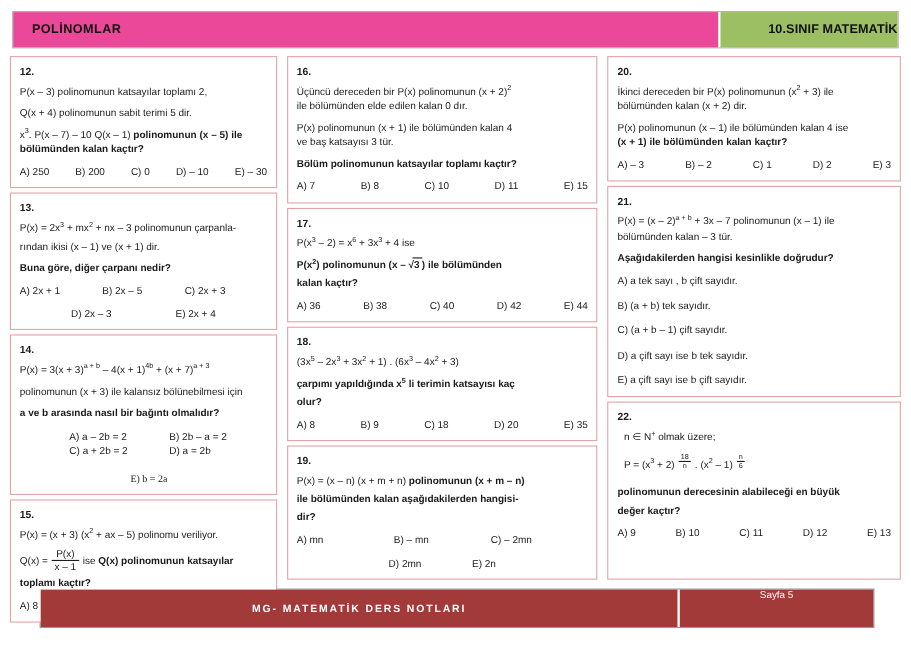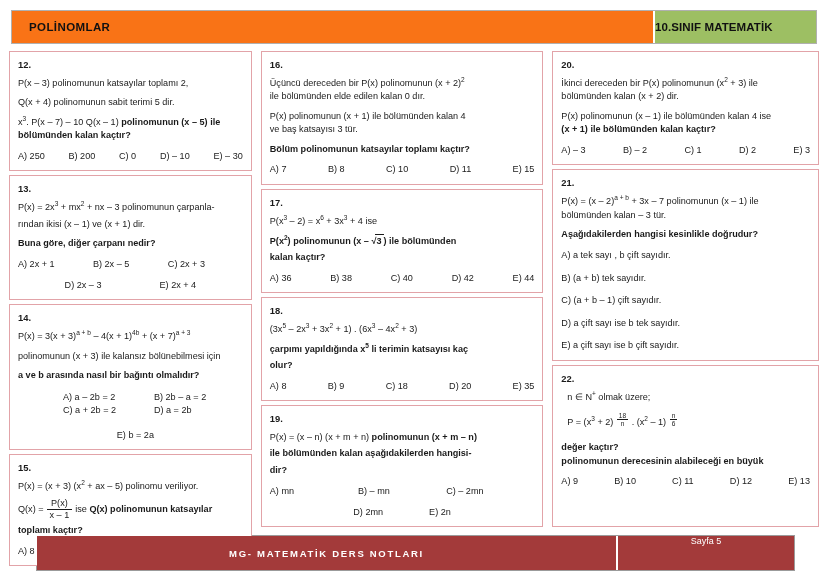--- a/index.html
+++ b/index.html
@@ -26,39 +26,39 @@
   
   .header {
     display: flex;
     height: 34px;
     border: 1px solid #b0b0b0;
     box-sizing: border-box;
     margin: 0 2px 7px 2px;
   }
   .header-title {
     flex: 1 1 auto;
-    background: #f97316;
+    background: #ec4899;
     display: flex;
     align-items: center;
     padding-left: 17px;
     box-sizing: border-box;
   }
   .header-title span {
     font-size: 11.5px;
     font-weight: bold;
     color: #111111;
     letter-spacing: 0.4px;
   }
   .header-badge {
     flex: 0 0 163px;
     background: #9DBF63;
     border-left: 2px solid #ffffff;
     display: flex;
     align-items: center;
-    justify-content: flex-start;
+    justify-content: flex-end;
     box-sizing: border-box;
   }
   .header-badge span {
     font-size: 11.5px;
     font-weight: bold;
     color: #111111;
     letter-spacing: 0.1px;
   }
 
   
@@ -110,20 +110,21 @@
     display: grid;
     grid-template-columns: 1fr 1fr;
     margin-top: 8px;
     margin-left: 43px;
   }
   .opt-grid2 .opt { padding-left: 2px; }
   .opt-center-row {
     text-align: center;
     margin-top: 11px;
     padding-left: 10px;
+    font-family: Liberation Serif, serif;
   }
 
   .opt-grid3 {
     display: grid;
     grid-template-columns: 1fr 1fr 1fr;
     margin-top: 8px;
   }
 
   .ans-list .ans { margin-bottom: 9px; }
   .ans-list .ans:last-child { margin-bottom: 0; }
@@ -376,22 +377,22 @@
       <div class="qbox grow">
         <div class="qnum">22.</div>
         <div class="qline" style="padding-left:6px;"><span>n </span><span>∈</span><span>  N</span><sup>+</sup><span>  olmak üzere;</span></div>
         <div class="qline" style="padding-left:6px;margin-top:12px;margin-bottom:10px;"><span>P = (x</span><sup>3</sup><span> + 2) </span><span class="sfrac">
               <span class="num">18</span>
               <span class="den">n</span>
             </span><span> . (x</span><sup>2</sup><span> – 1) </span><span class="sfrac">
               <span class="num">n</span>
               <span class="den">6</span>
             </span></div>
+        <div class="qline tight b">polinomunun derecesinin alabileceği en büyük</div>
         <div class="qline last b">değer kaçtır?</div>
-        <div class="qline tight b">polinomunun derecesinin alabileceği en büyük</div>
         <div class="opts spread">
           <span class="opt">A)  9</span>
           <span class="opt">B) 10</span>
           <span class="opt">C) 11</span>
           <span class="opt">D) 12</span>
           <span class="opt">E) 13</span>
         </div>
       </div>
 
     </div>

